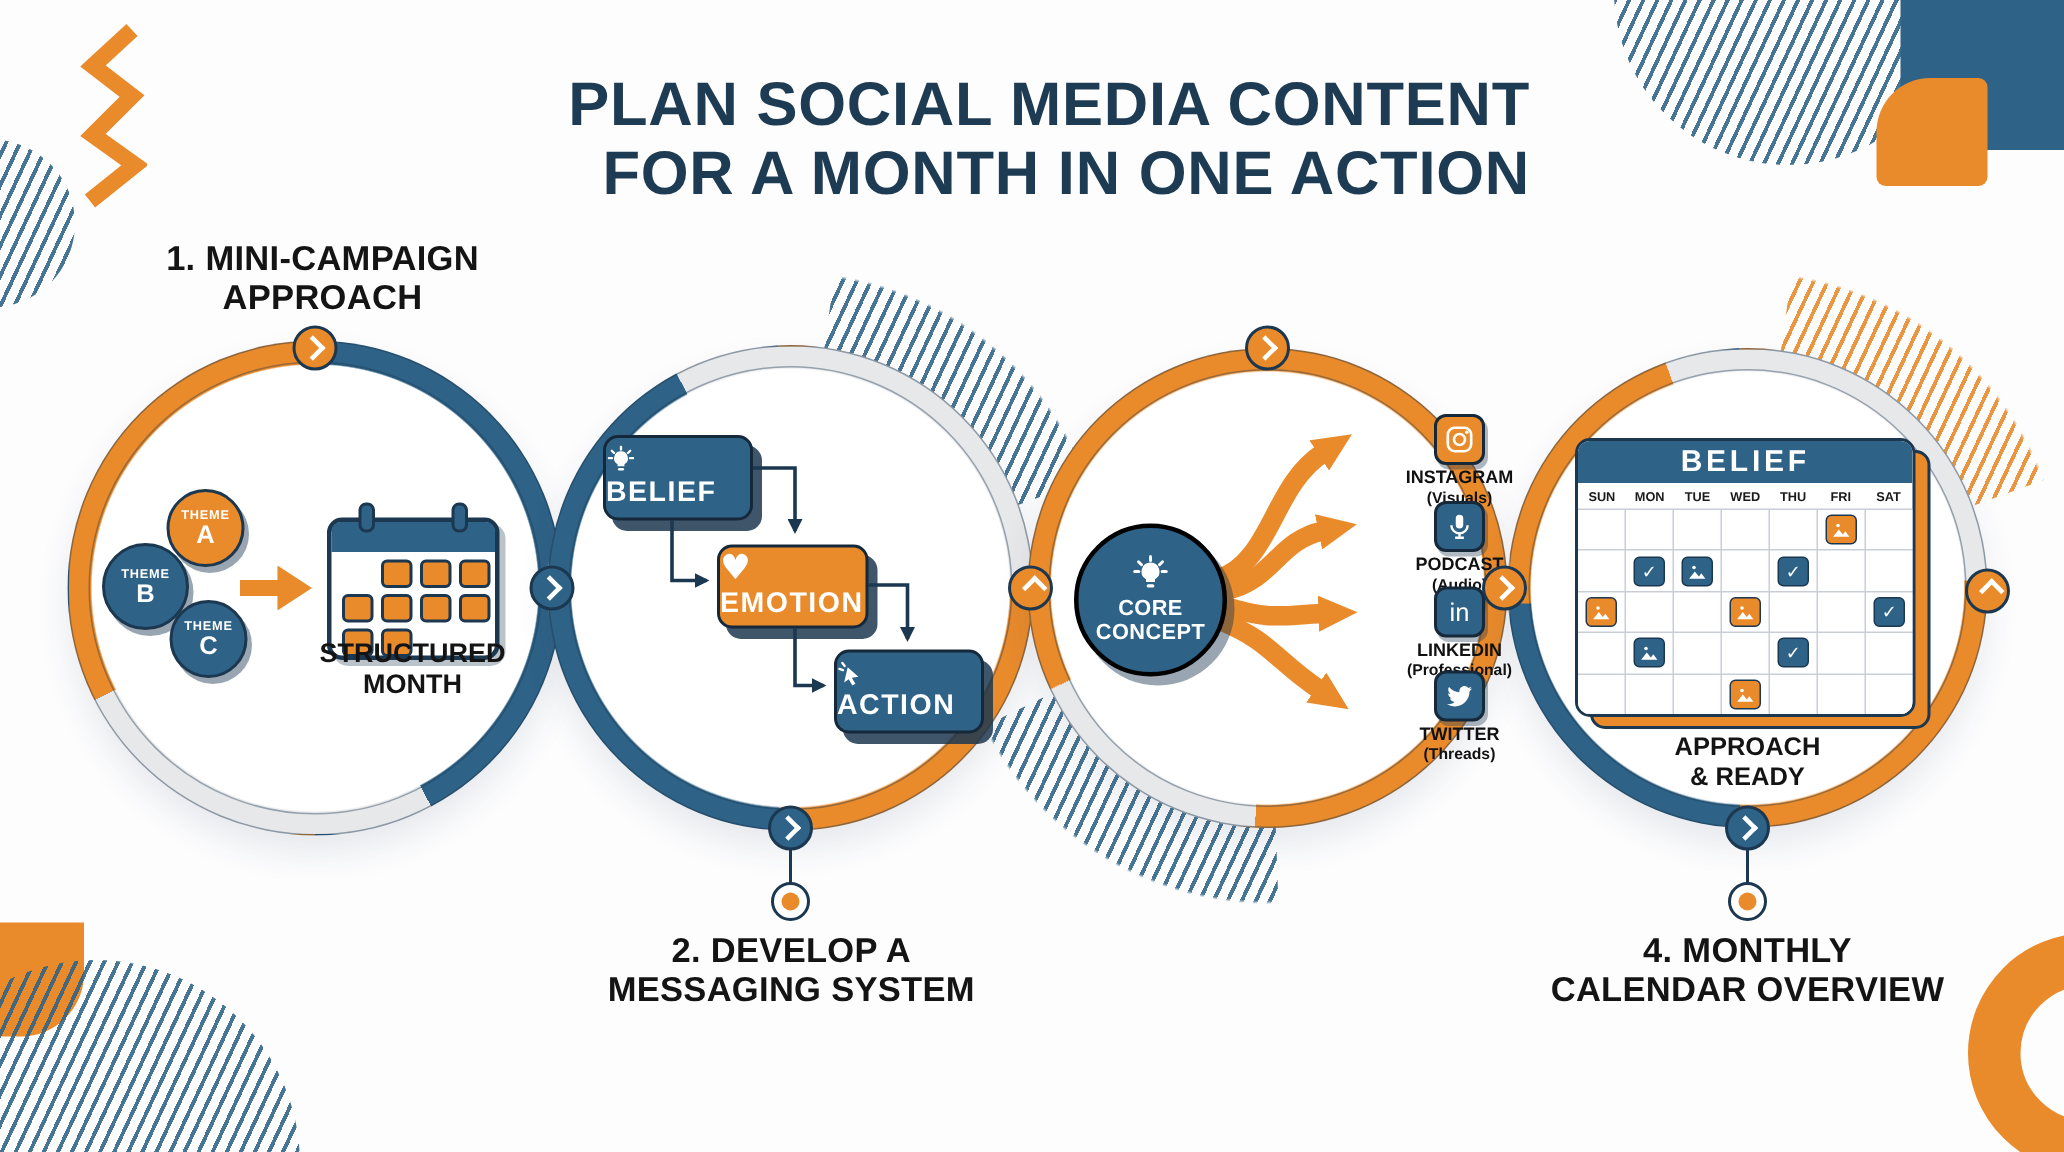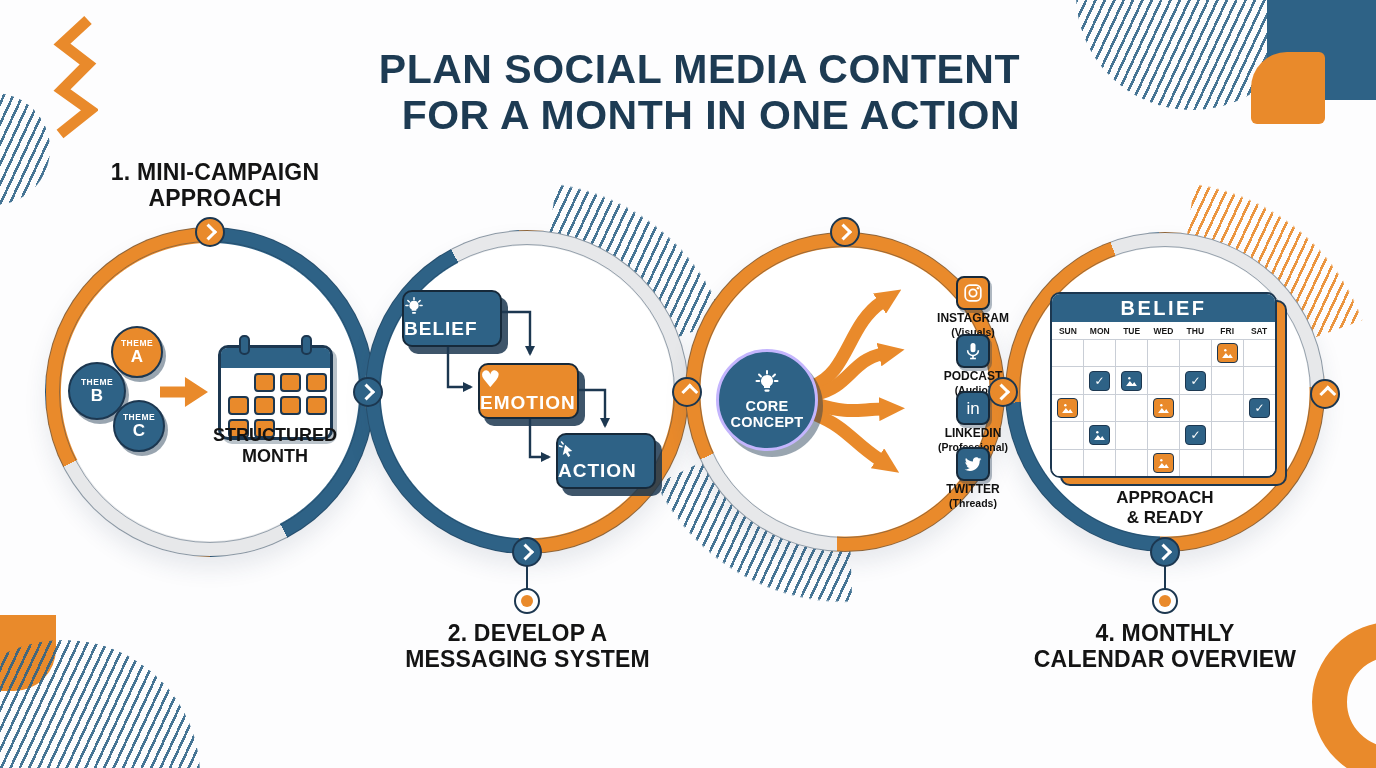--- a/index.html
+++ b/index.html
@@ -94,21 +94,21 @@
   .fbox{position:absolute;z-index:21;border-radius:10px;border:2.5px solid #16293a;box-sizing:border-box;
         color:#fff;font-weight:700;font-size:19px;letter-spacing:1px;display:flex;flex-direction:column;
         align-items:flex-start;justify-content:center;gap:1px;}
   .fbox-blue{background:#2e6286;box-shadow:6px 7px 0 rgba(28,55,80,.85);}
   .fbox-orange{background:#e98a2b;box-shadow:6px 7px 0 rgba(28,55,80,.85);}
   .heart{font-size:23px;line-height:1;font-family:"DejaVu Sans",sans-serif;}
   .s2arrows{position:absolute;left:380px;top:270px;z-index:20;}
 
   
   .hub{position:absolute;left:716px;top:349px;width:102px;height:102px;border-radius:50%;z-index:25;
-       background:#2e6286;border:3px solid #c4b5fd;box-sizing:border-box;color:#fff;font-weight:700;
+       background:#2e6286;border:3px solid #000000;box-sizing:border-box;color:#fff;font-weight:700;
        font-size:14.5px;line-height:1.12;display:flex;flex-direction:column;align-items:center;justify-content:center;
        box-shadow:5px 6px 0 rgba(28,55,80,.45);letter-spacing:.3px;}
   .s3arrows{position:absolute;left:790px;top:268px;z-index:20;}
   .chan{position:absolute;left:886px;width:84px;z-index:21;text-align:center;margin-left:45px;}
   .c1{top:276px;} .c2{top:334px;} .c3{top:391px;} .c4{top:447px;}
   .chan-icon{width:34px;height:34px;margin:0 auto 2px auto;border-radius:8px;border:2px solid #16293a;
              box-sizing:border-box;display:flex;align-items:center;justify-content:center;
              box-shadow:2px 3px 0 rgba(28,55,80,.35);}
   .chan-name{font-size:12px;font-weight:700;color:#111;line-height:1.15;}
   .chan-sub{font-size:10.5px;font-weight:700;color:#111;line-height:1.15;}

